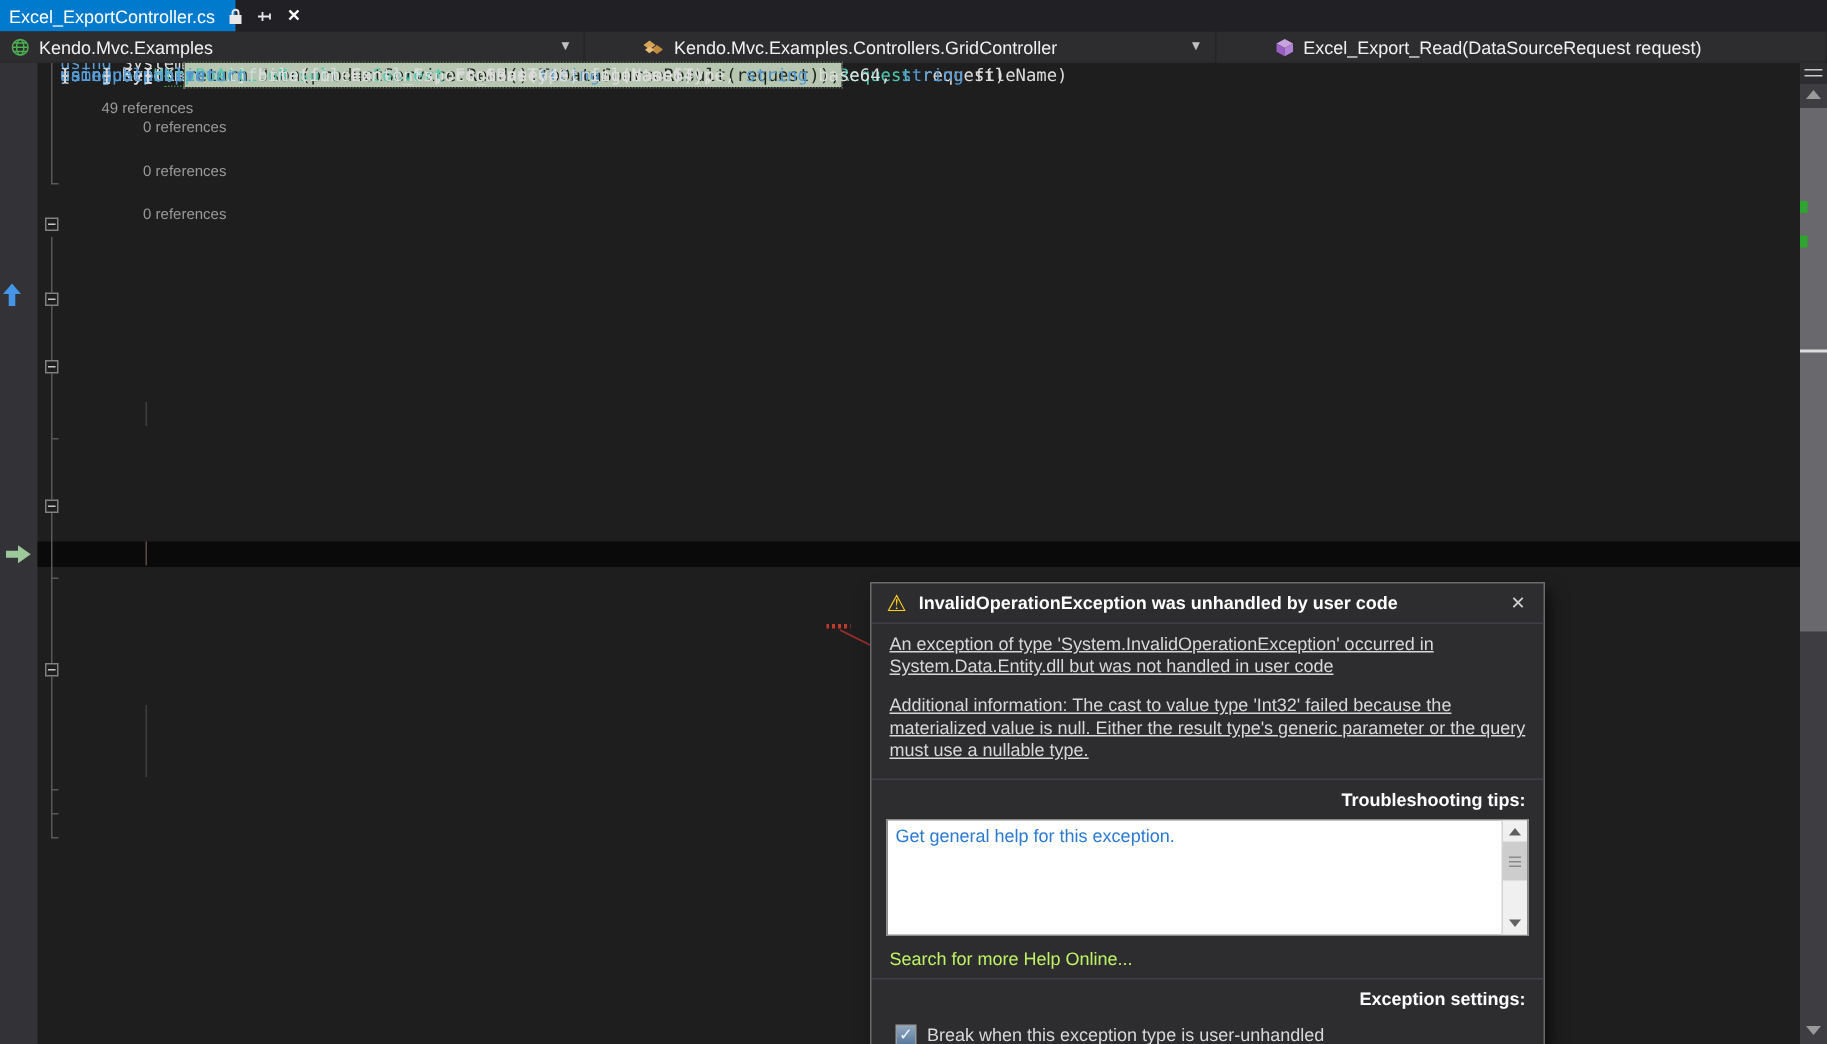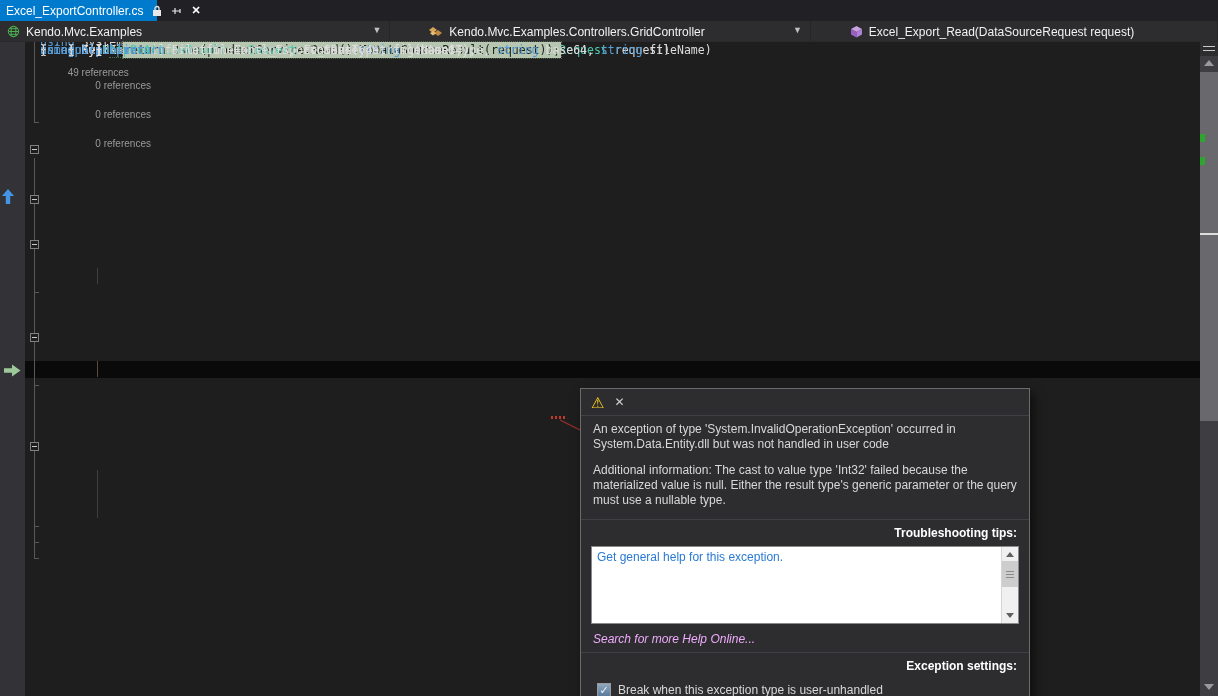--- a/index.html
+++ b/index.html
@@ -70,35 +70,35 @@
 
   
   .popup{position:absolute;left:580px;top:388px;width:450px;height:310px;background:#2d2d30;
          border:1px solid #6b6b6b;box-shadow:4px 5px 10px rgba(0,0,0,.55);color:#d8d8d8;
          font-size:12px;}
   .popup .hdr{display:flex;align-items:center;height:26px;padding:0 10px;}
   .popup .hdr .warn{color:#ffd21e;font-size:15px;margin-right:8px;line-height:1;}
   .popup .hdr .htitle{font-weight:bold;color:#ffffff;flex:1;}
   .popup .hdr .close{color:#d0d0d0;font-size:12px;cursor:default;padding:0 2px;}
   .popup .sep{height:1px;background:#3f3f46;margin:0;}
-  .popup .bodytext{padding:6px 12px 0 12px;line-height:15px;}
+  .popup .bodytext{padding:6px 12px 0 12px;line-height:15px;text-decoration:underline;}
   .popup .bodytext p{margin:0 0 11px 0;}
   .popup .sectlabel{font-weight:bold;color:#ffffff;padding:6px 12px 4px 12px;text-align:right;}
   .tipsbox{position:relative;margin:2px 10px 0 10px;height:78px;background:#ffffff;
            border:1px solid #8a8a8a;}
   .tipsbox .tiplink{position:absolute;left:5px;top:3px;color:#2a7ad4;font-size:12px;}
   .tipsbox .bsb{position:absolute;right:0;top:0;width:17px;height:100%;background:#f0f0f0;
                 border-left:1px solid #d5d5d5;}
   .bsb .barrow{position:absolute;left:4px;width:0;height:0;border-left:4px solid transparent;
                border-right:4px solid transparent;}
   .bsb .bup{top:5px;border-bottom:5px solid #606060;}
   .bsb .bdown{bottom:5px;border-top:5px solid #606060;}
   .bsb .bthumb{position:absolute;left:0;top:14px;width:16px;height:26px;background:#cdcdcd;}
   .bsb .bthumb i{position:absolute;left:4px;width:8px;height:1px;background:#8a8a8a;}
-  .popup .link{color:#f0abfc;padding:8px 12px 6px 12px;font-style:italic;}
+  .popup .link{color:#bef264;padding:8px 12px 6px 12px;}
   .cbrow{display:flex;align-items:center;padding:6px 12px 0 16px;}
   .checkbox{width:14px;height:14px;border:1px solid #9a9a9a;margin-right:7px;
             background:linear-gradient(#8fa8c0,#5a7a9c);color:#eef6ff;font-size:11px;
             line-height:13px;text-align:center;}
   .popup .botsep{margin-top:11px;}
 </style>
 </head>
 <body>
 
 <div class="screen">
@@ -250,20 +250,21 @@
       <div class="mark-green" style="top:92px;"></div>
       <div class="mark-green" style="top:115px;"></div>
       <div class="mark-caret"></div>
       <div class="arrow down"></div>
     </div>
   </div>
 
   <div class="popup">
     <div class="hdr">
       <span class="warn">⚠</span>
+      <span class="htitle">InvalidOperationException was unhandled by user code</span>
       <span class="close">✕</span>
     </div>
     <div class="sep"></div>
     <div class="bodytext">
       <p>An exception of type 'System.InvalidOperationException' occurred in System.Data.Entity.dll but was not handled in user code</p>
       <p>Additional information: The cast to value type 'Int32' failed because the materialized value is null. Either the result type's generic parameter or the query must use a nullable type.</p>
     </div>
     <div class="sep"></div>
     <div class="sectlabel">Troubleshooting tips:</div>
     <div class="tipsbox">

